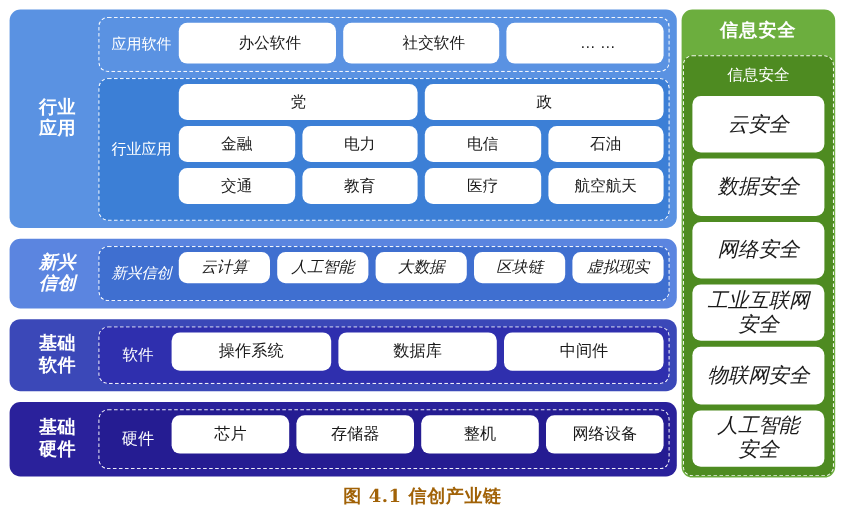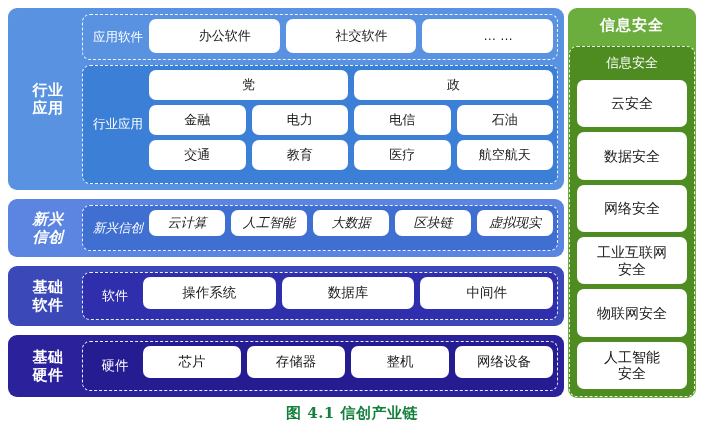--- a/index.html
+++ b/index.html
@@ -186,33 +186,34 @@
   }
   .security-inner-label{
     color:#ffffff;
     font-size:13px;
     text-align:center;
     padding:2px 0 3px 0;
     flex:0 0 auto;
   }
   .security-inner .card{
     flex:1 1 0;
-    font-size:14px;
+    font-size:17px;
     min-height:0;
+    font-style:italic;
   }
 
   
   .caption{
     position:absolute;
     left:0; right:0; top:404px;
     text-align:center;
     font-family:"DejaVu Serif","Liberation Serif",serif;
     font-weight:bold;
     font-size:15px;
-    color:#15803d;
+    color:#a16207;
     letter-spacing:0.5px;
   }
 </style>
 </head>
 <body>
 
 <div class="figure">
 
   <div class="left-stack">
 

